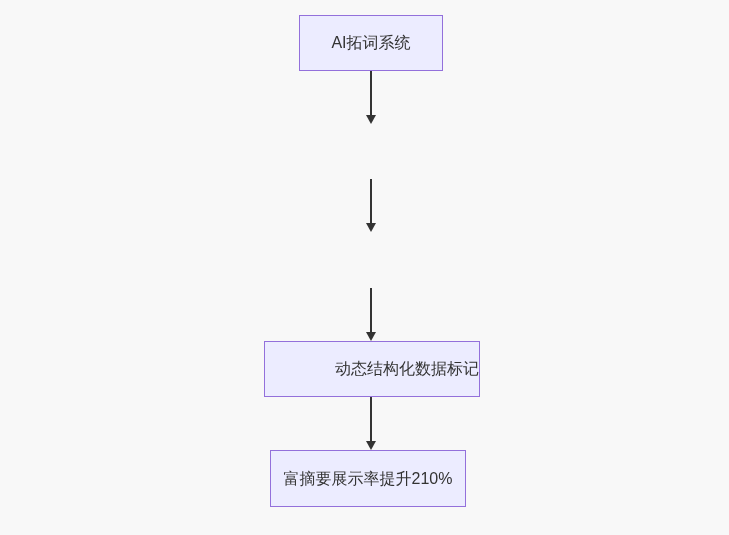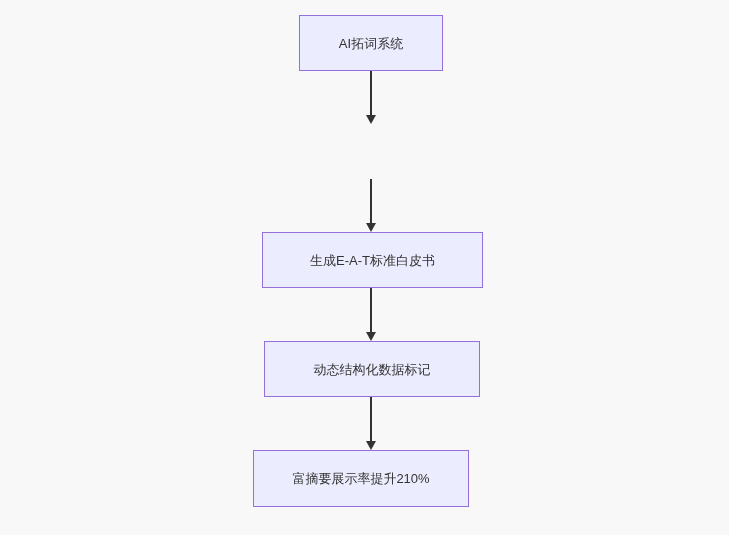--- a/index.html
+++ b/index.html
@@ -20,30 +20,30 @@
   }
   .node {
     position: absolute;
     box-sizing: border-box;
     background: #ECECFF;
     border: 1.5px solid #9370DB;
     display: flex;
     align-items: center;
     justify-content: center;
     color: #333333;
-    font-size: 13px;
+    font-size: 16px;
     line-height: 1;
     text-align: center;
     white-space: nowrap;
   }
   .n0 { left: 299px; top: 15px;  width: 144px; height: 56px; }
   .n1 { left: 276px; top: 124px; width: 191px; height: 55px; }
   .n2 { left: 262px; top: 232px; width: 221px; height: 56px; }
-  .n3 { left: 264px; top: 341px; width: 216px; height: 56px; }
-  .n4 { left: 253px; top: 450px; width: 216px; height: 57px; }
+  .n3 { left: 264px; top: 341px; width: 216px; height: 56px; justify-content: flex-end; }
+  .n4 { left: 270px; top: 450px; width: 196px; height: 57px; }
 
   .edge {
     position: absolute;
     left: 366px;
     width: 10px;
   }
   .e0 { top: 71px;  height: 53px; }
   .e1 { top: 179px; height: 53px; }
   .e2 { top: 288px; height: 53px; }
   .e3 { top: 397px; height: 53px; }
@@ -79,23 +79,20 @@
     <div class="edge-line"></div>
     <div class="edge-head"></div>
   </div>
 
 
   <div class="edge e1">
     <div class="edge-line"></div>
     <div class="edge-head"></div>
   </div>
 
-  <div class="node n2">
-    <span class="node-label">生成E-A-T标准白皮书</span>
-  </div>
 
   <div class="edge e2">
     <div class="edge-line"></div>
     <div class="edge-head"></div>
   </div>
 
   <div class="node n3">
     <span class="node-label">动态结构化数据标记</span>
   </div>
 

